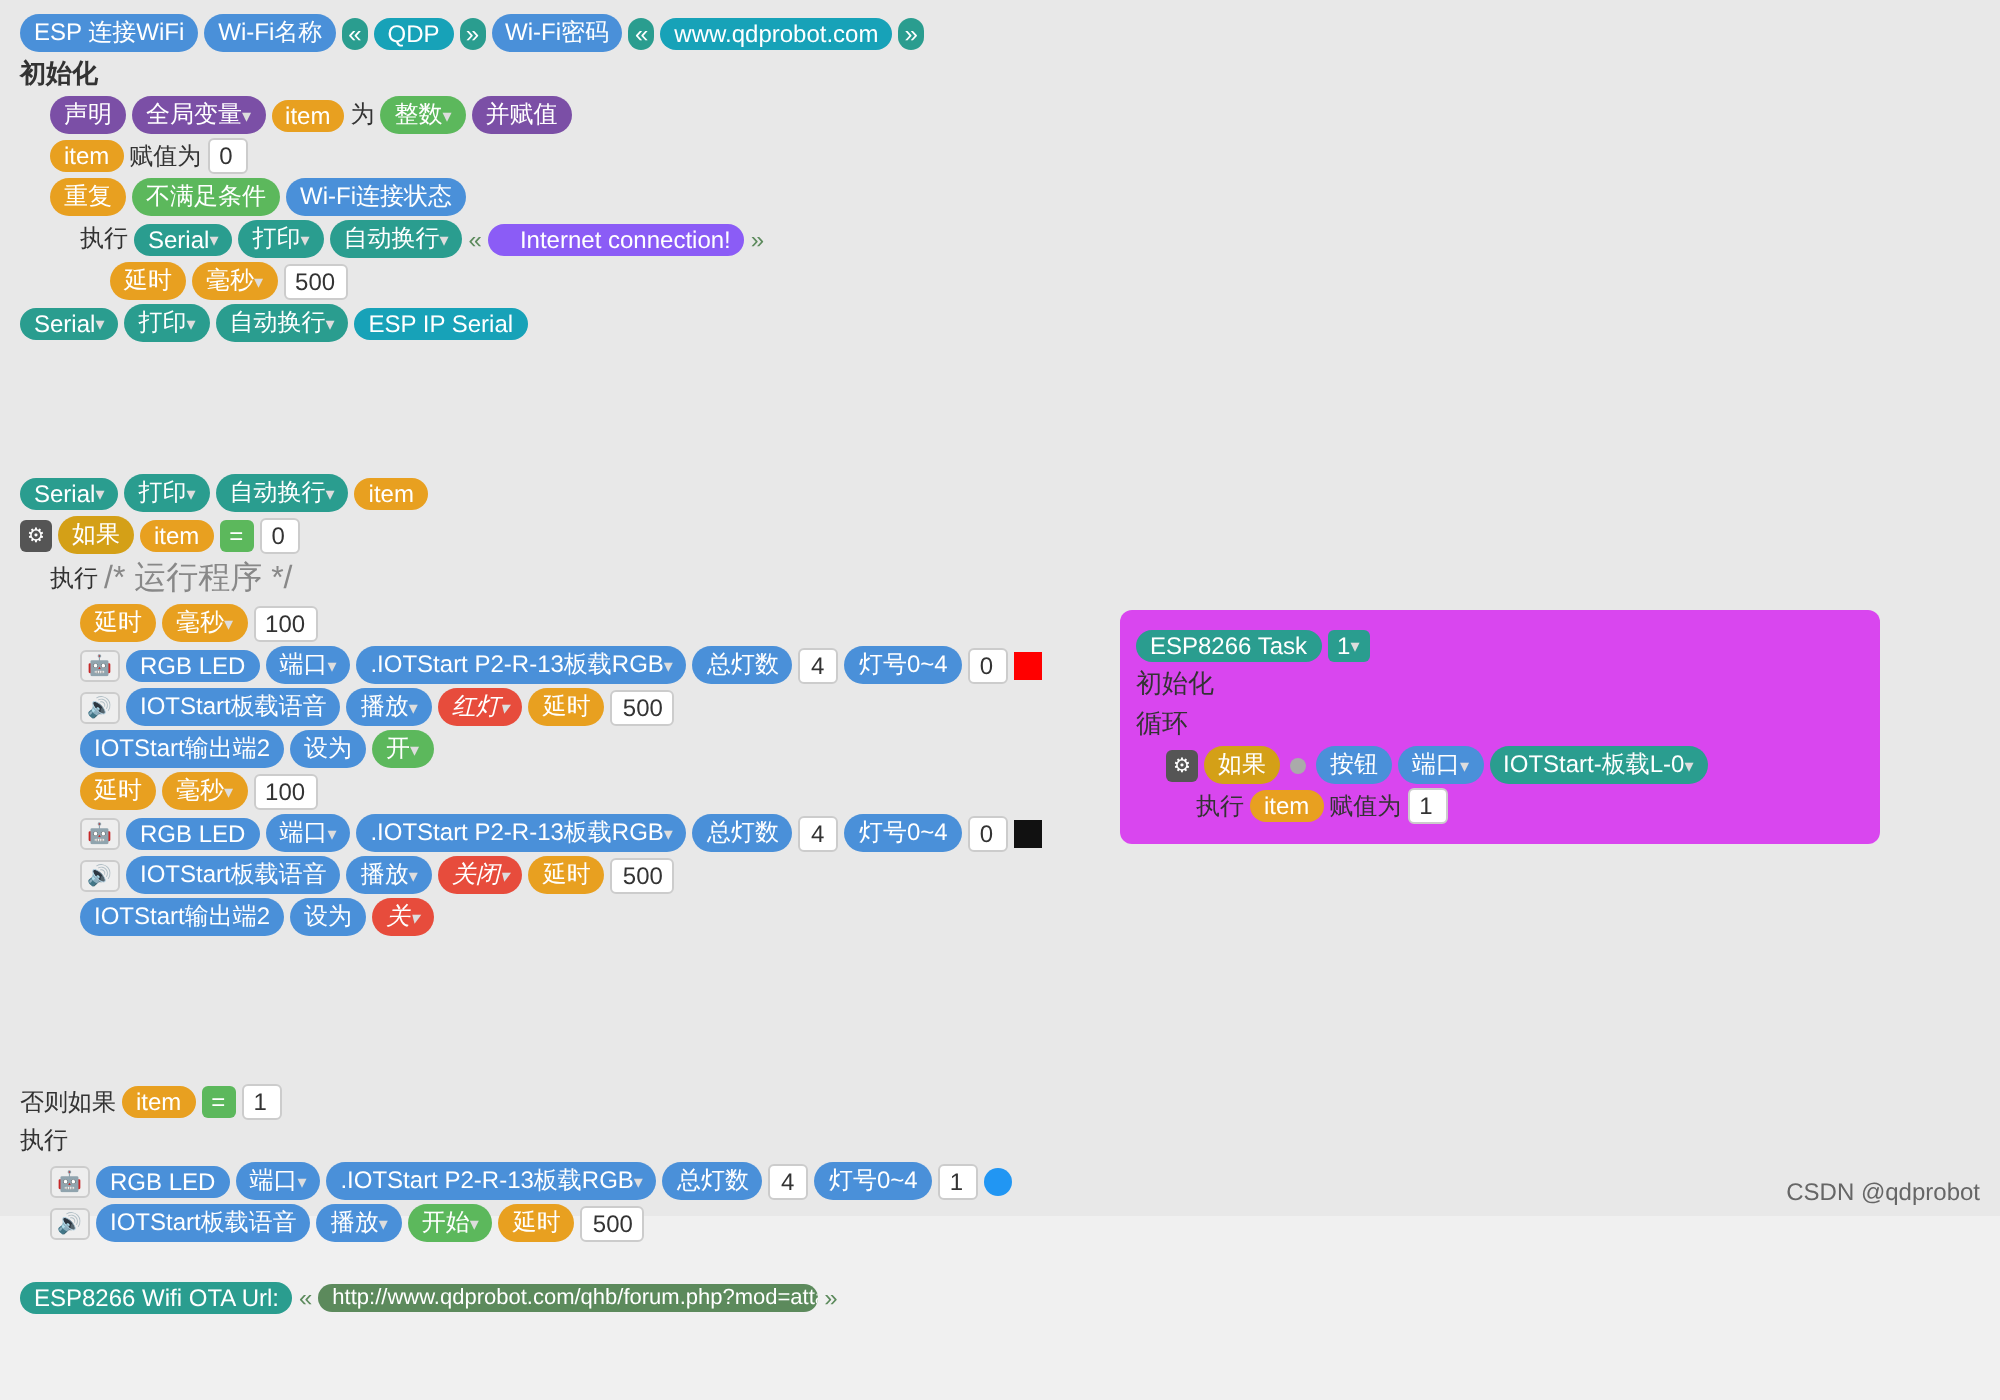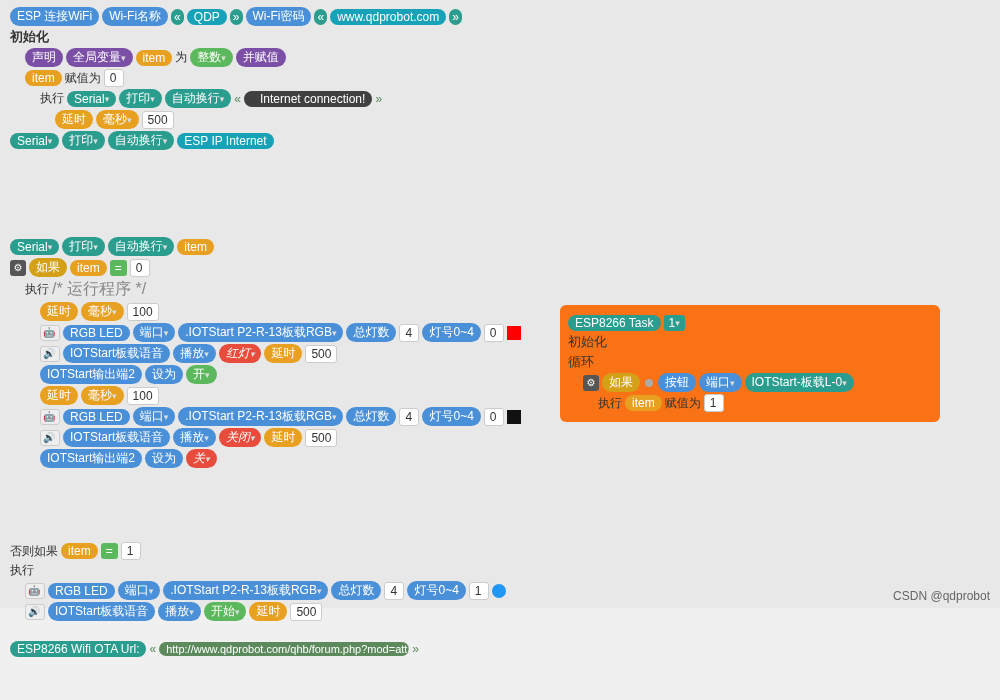--- a/index.html
+++ b/index.html
@@ -217,37 +217,48 @@
     </div>
 
     <div class="block-row indent">
       <span class="pill bg-orange">
         <span class="label-white">item</span>
       </span>
       <span class="label-dark" style="color:#333;">赋值为</span>
       <span class="pill-input">0</span>
     </div>
 
+    <div class="block-row indent">
+      <span class="pill bg-orange">
+        <span class="label-white">重复</span>
+      </span>
+      <span class="pill bg-green">
+        <span class="label-white">不满足条件</span>
+      </span>
+      <span class="pill bg-blue">
+        <span class="label-white">Wi-Fi连接状态</span>
+      </span>
+    </div>
 
     <div class="block-row indent2">
       <span class="label-dark" style="color:#333;">执行</span>
       <span class="pill bg-teal">
         <span class="label-white">Serial</span>
         <span style="font-size:9px; color:#ddd;">▾</span>
       </span>
       <span class="pill bg-teal">
         <span class="label-white">打印</span>
         <span style="font-size:9px; color:#ddd;">▾</span>
       </span>
       <span class="pill bg-teal">
         <span class="label-white">自动换行</span>
         <span style="font-size:9px; color:#ddd;">▾</span>
       </span>
       <span style="color:#5c8a5c; font-size:12px;">«</span>
-      <span class="pill" style="background:#404040;padding-left:16px;">
+      <span class="pill" style="background:#8b5cf6;padding-left:16px;">
         <span class="label-white">Internet connection!</span>
       </span>
       <span style="color:#5c8a5c; font-size:12px;">»</span>
     </div>
 
     <div class="block-row indent3">
       <span class="pill bg-orange">
         <span class="label-white">延时</span>
       </span>
       <span class="pill bg-orange">
@@ -264,21 +275,21 @@
       </span>
       <span class="pill bg-teal">
         <span class="label-white">打印</span>
         <span style="font-size:9px; color:#ddd;">▾</span>
       </span>
       <span class="pill bg-teal">
         <span class="label-white">自动换行</span>
         <span style="font-size:9px; color:#ddd;">▾</span>
       </span>
       <span class="pill bg-cyan">
-        <span class="label-white">ESP IP Internet</span>
+        <span class="label-white">ESP IP Serial</span>
       </span>
     </div>
   </div>
 
   <div class="section section-mid">
 
     <div class="block-row">
       <span class="pill bg-teal">
         <span class="label-white">Serial</span>
         <span style="font-size:9px; color:#ddd;">▾</span>
@@ -511,21 +522,21 @@
         <span class="label-white">ESP8266 Wifi OTA Url:</span>
       </span>
       <span style="color:#5c8a5c; font-size:12px;">«</span>
       <span class="pill" style="background:#5c8a5c; max-width:250px; overflow:hidden; text-overflow:ellipsis;">
         <span class="label-white" style="font-size:11px;">http://www.qdprobot.com/qhb/forum.php?mod=attach...</span>
       </span>
       <span style="color:#5c8a5c; font-size:12px;">»</span>
     </div>
   </div>
 
-  <div class="section section-right" style="background: #f97316; border-radius:6px; padding:8px; min-width:380px;">
+  <div class="section section-right" style="background: #d946ef; border-radius:6px; padding:8px; min-width:380px;">
 
     <div class="block-row">
       <span class="pill bg-teal">
         <span class="label-white">ESP8266  Task</span>
       </span>
       <span class="tab-badge bg-teal">
         <span class="label-white">1</span>
         <span style="font-size:9px; color:#ddd;">▾</span>
       </span>
     </div>

